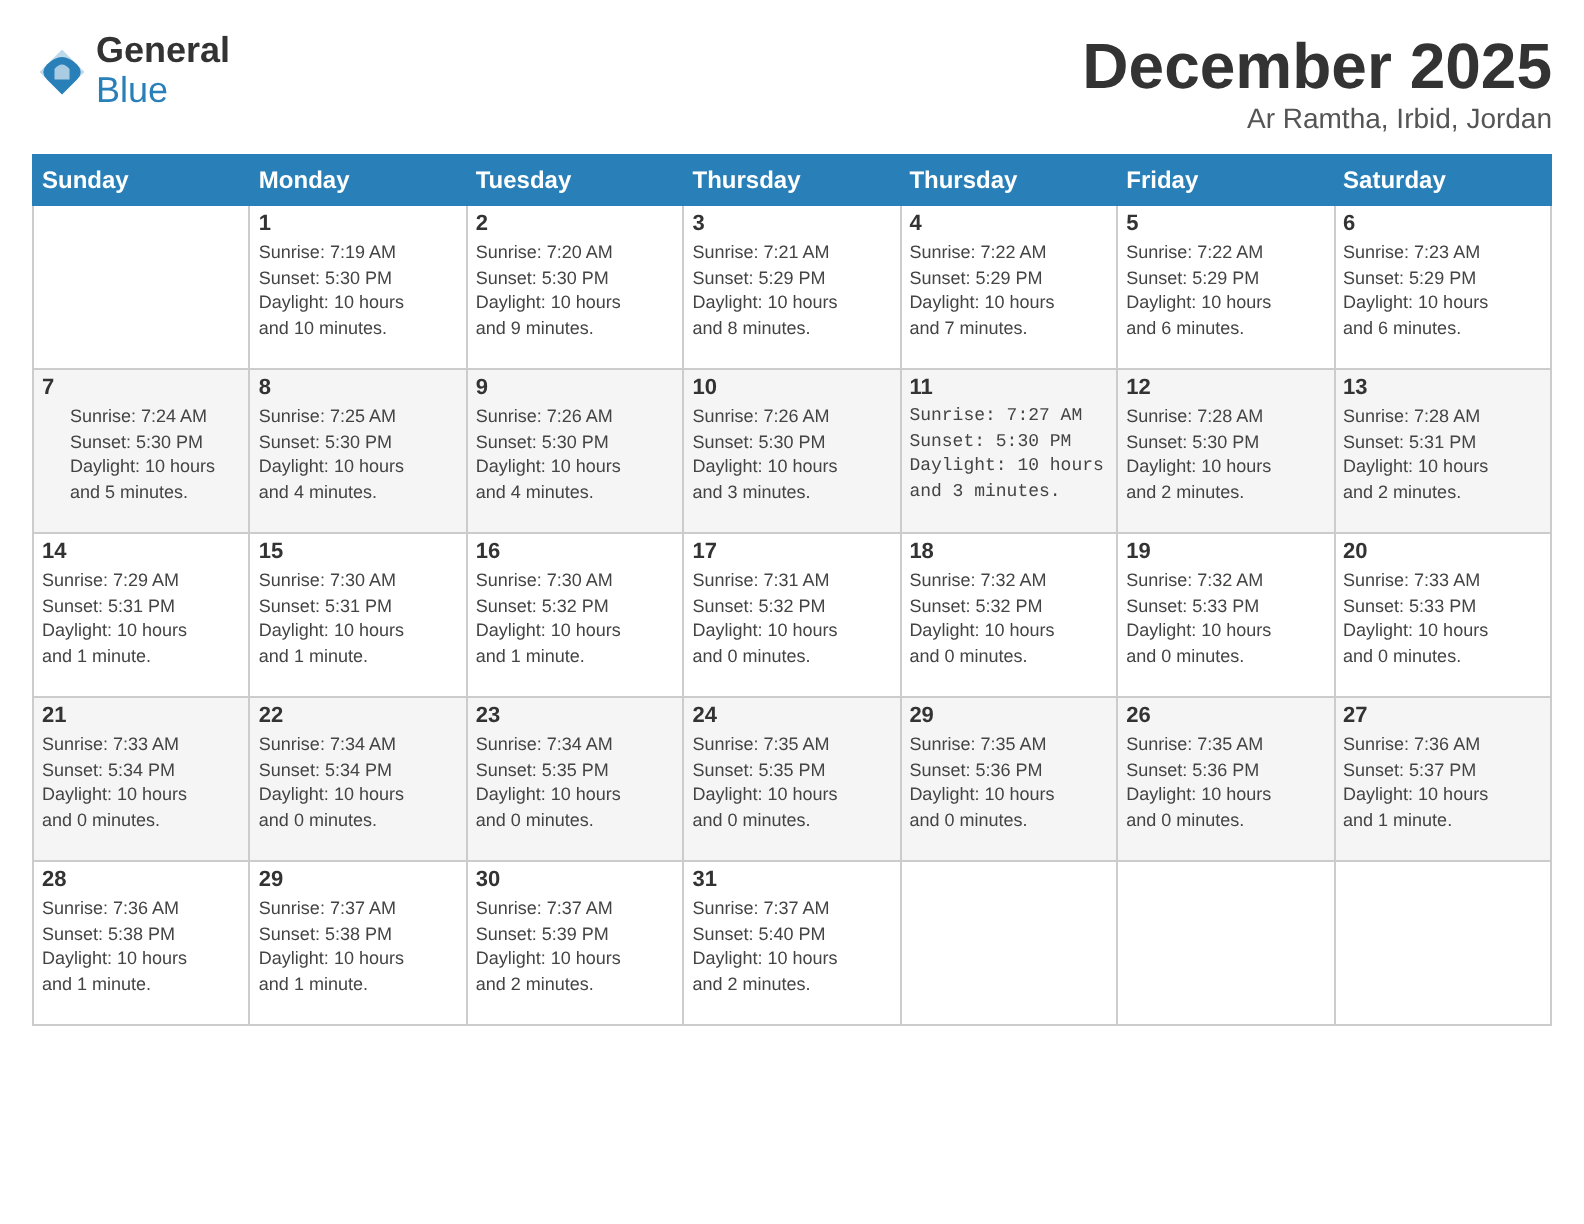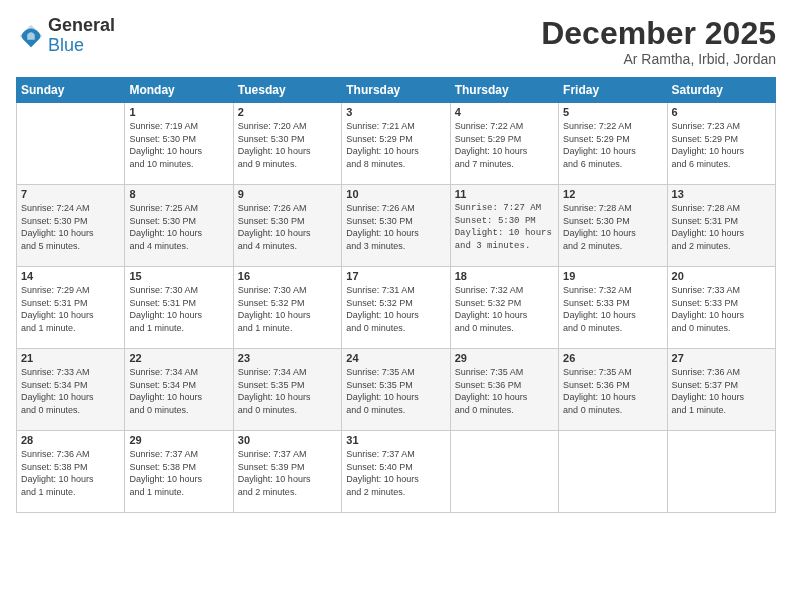--- a/index.html
+++ b/index.html
@@ -177,21 +177,21 @@
             <span class="day-number">6</span>
             <div class="cell-content" style="white-space: pre-line;">Sunrise: 7:23 AM
 Sunset: 5:29 PM
 Daylight: 10 hours
 and 6 minutes.</div>
           </td>
         </tr>
         <tr>
           <td>
             <span class="day-number">7</span>
-            <div class="cell-content" style="white-space: pre-line;">Sunrise: 7:24 AM
+            <div class="cell-content" style="white-space: pre-line; margin-left: 14px;">Sunrise: 7:24 AM
 Sunset: 5:30 PM
 Daylight: 10 hours
 and 5 minutes.</div>
           </td>
           <td>
             <span class="day-number">8</span>
             <div class="cell-content" style="white-space: pre-line;">Sunrise: 7:25 AM
 Sunset: 5:30 PM
 Daylight: 10 hours
 and 4 minutes.</div>

